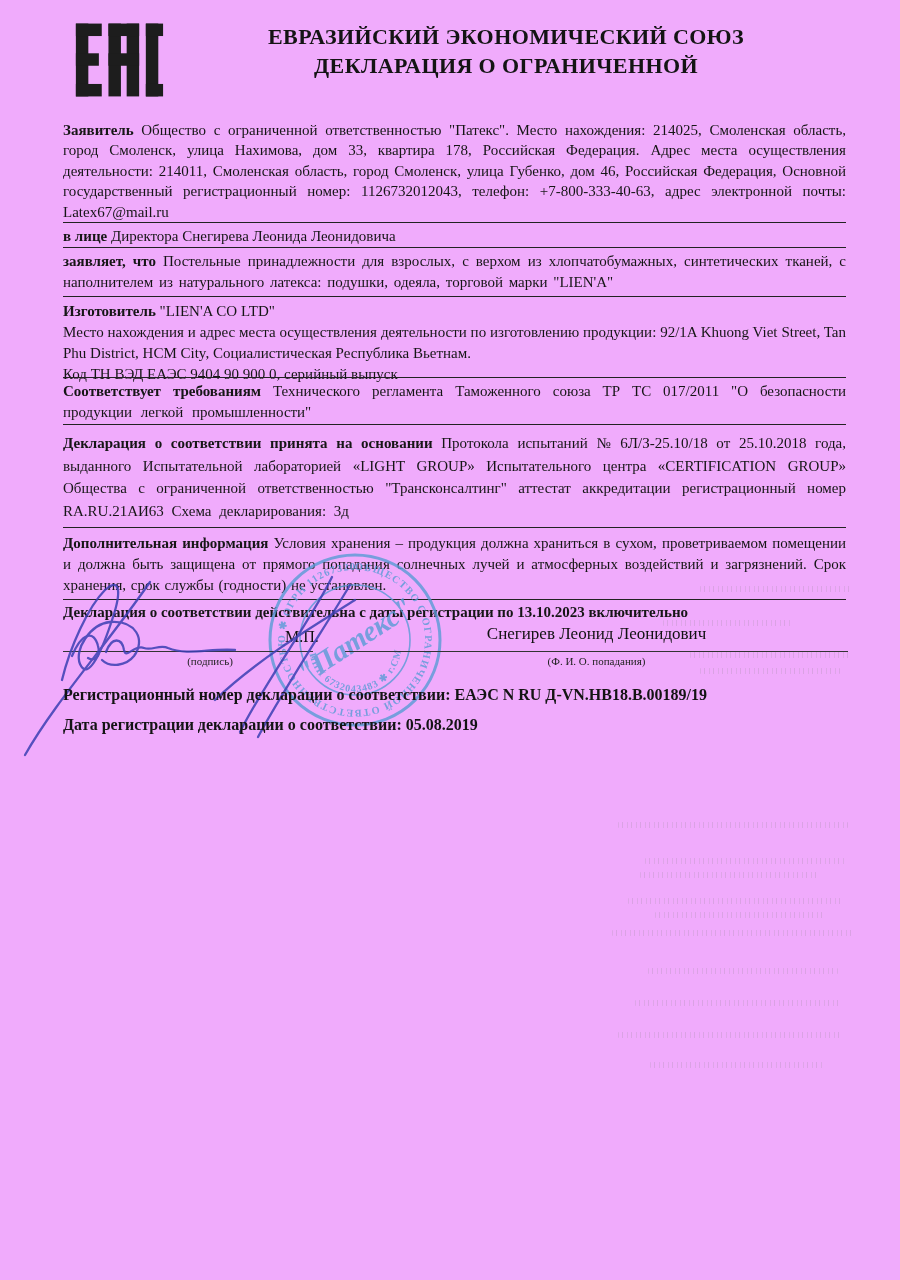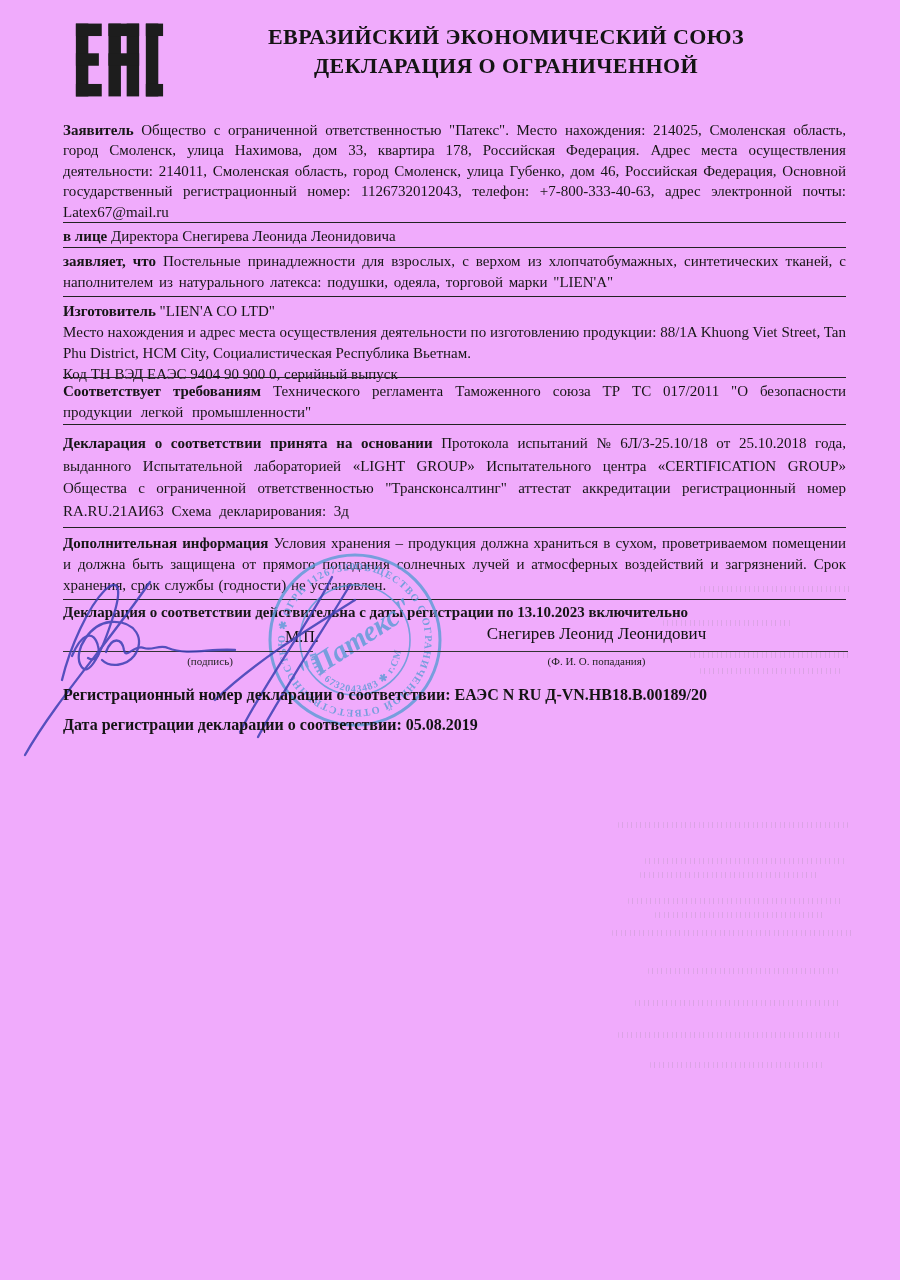--- a/index.html
+++ b/index.html
@@ -67,21 +67,21 @@
   <p class="abs para" style="top:226px;"><b>в лице</b> <span>Директора Снегирева Леонида Леонидовича</span></p>
 
   <div class="abs rule" style="top:247px;"></div>
 
   <p class="abs para" style="top:251px; word-spacing:2px;"><b>заявляет, что</b> <span>Постельные принадлежности для взрослых, с верхом из хлопчатобумажных, синтетических тканей, с наполнителем из натурального латекса: подушки, одеяла, торговой марки "LIEN'A"</span></p>
 
   <div class="abs rule" style="top:296px;"></div>
 
   <div class="abs para" style="top:301px;">
     <div><b>Изготовитель</b> <span>"LIEN'A CO LTD"</span></div>
-    <div>Место нахождения и адрес места осуществления деятельности по изготовлению продукции: 88/1A Khuong Viet Street, Tan Phu District, HCM City, Социалистическая Республика Вьетнам.</div>
+    <div>Место нахождения и адрес места осуществления деятельности по изготовлению продукции: 92/1A Khuong Viet Street, Tan Phu District, HCM City, Социалистическая Республика Вьетнам.</div>
     <div>Код ТН ВЭД ЕАЭС 9404 90 900 0, серийный выпуск</div>
   </div>
 
   <div class="abs rule" style="top:377px;"></div>
 
   <p class="abs para" style="top:381px; word-spacing:5px;"><b>Соответствует требованиям</b> <span>Технического регламента Таможенного союза ТР ТС 017/2011 "О безопасности продукции легкой промышленности"</span></p>
 
   <div class="abs rule" style="top:424px;"></div>
 
   <p class="abs para" style="top:432px; line-height:22.5px; word-spacing:4px;"><b>Декларация о соответствии принята на основании</b> <span>Протокола испытаний № 6Л/З-25.10/18 от 25.10.2018 года, выданного Испытательной лабораторией «LIGHT GROUP» Испытательного центра «CERTIFICATION GROUP» Общества с ограниченной ответственностью "Трансконсалтинг" аттестат аккредитации регистрационный номер RA.RU.21АИ63 Схема декларирования: 3д</span></p>
@@ -128,21 +128,21 @@
         <path d="M 52,128 C 60,95 78,55 95,38 C 108,26 112,36 104,62 C 92,100 78,130 70,112 C 64,98 80,72 100,70 C 126,68 136,88 124,104 C 116,114 100,116 92,108"></path>
         <path d="M 62,104 C 72,80 84,78 88,94 C 91,104 85,110 78,106"></path>
         <path d="M 96,100 C 102,84 112,86 114,98 C 116,108 124,92 134,96 C 142,99 150,92 158,96 C 178,104 200,96 225,98"></path>
         <path d="M 230,180 C 255,130 300,70 322,25"></path>
         <path d="M 248,185 C 275,135 315,75 340,33"></path>
         <path d="M 205,148 C 250,105 310,70 345,48"></path>
       </g>
     </svg>
   </div>
 
-  <p class="abs para bigbold" style="top:684px;"><span>Регистрационный номер декларации о соответствии:</span> <span>ЕАЭС N RU Д-VN.НВ18.В.00189/20</span></p>
+  <p class="abs para bigbold" style="top:684px;"><span>Регистрационный номер декларации о соответствии:</span> <span>ЕАЭС N RU Д-VN.НВ18.В.00189/19</span></p>
 
   <p class="abs para bigbold" style="top:714px;"><span>Дата регистрации декларации о соответствии:</span> <span>05.08.2019</span></p>
 
   <div class="noise" style="left:700px; top:586px; width:150px;"></div>
   <div class="noise" style="left:663px; top:620px; width:130px;"></div>
   <div class="noise" style="left:690px; top:652px; width:160px;"></div>
   <div class="noise" style="left:700px; top:668px; width:140px;"></div>
   <div class="noise" style="left:618px; top:822px; width:230px;"></div>
   <div class="noise" style="left:645px; top:858px; width:200px;"></div>
   <div class="noise" style="left:640px; top:872px; width:180px;"></div>

